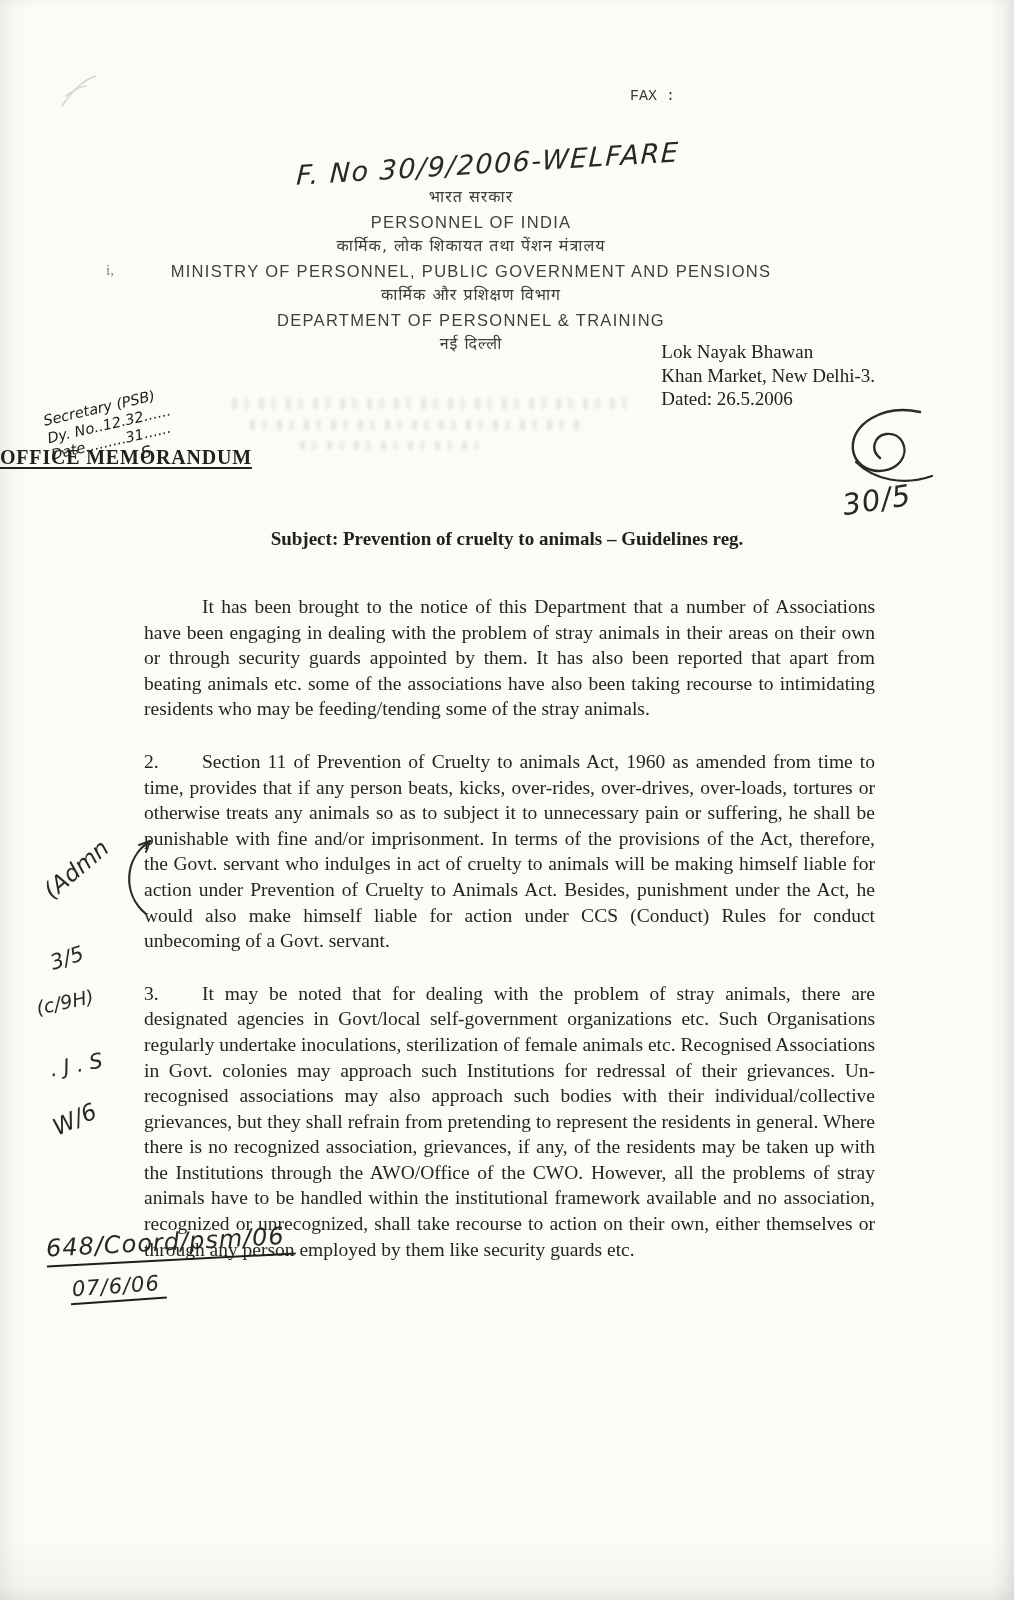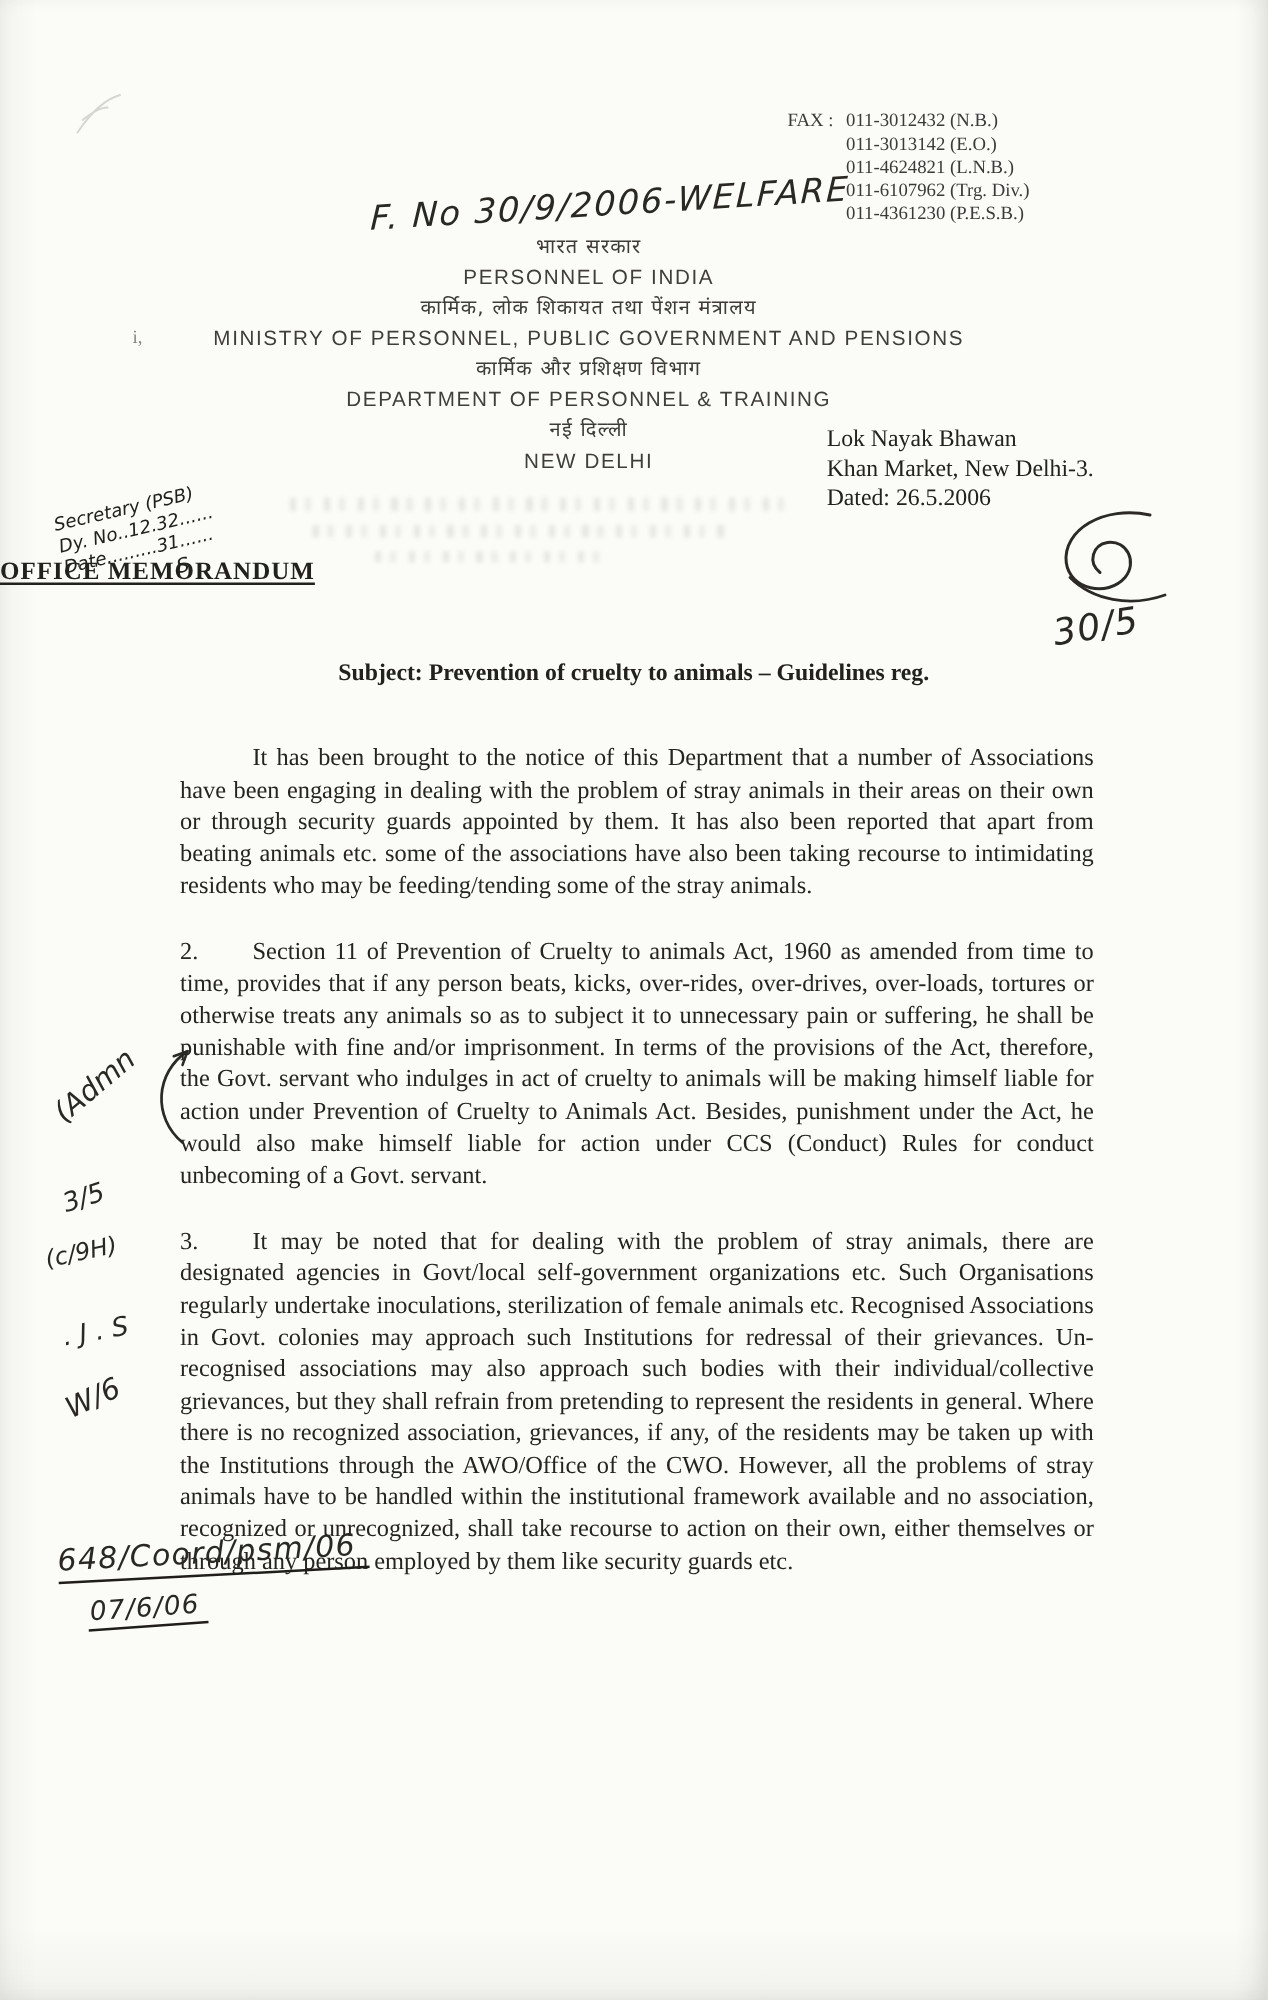--- a/index.html
+++ b/index.html
@@ -12,21 +12,21 @@
       linear-gradient(270deg, rgba(0,0,0,0.05) 0px, rgba(0,0,0,0) 26px),
       linear-gradient(0deg, rgba(0,0,0,0.04) 0px, rgba(0,0,0,0) 60px);
     box-shadow: inset -4px 0 14px rgba(0,0,0,0.04), inset 0 -6px 16px rgba(0,0,0,0.03);
     overflow:hidden;
     color:#25231f;
     font-family:"Liberation Serif", serif;
   }
 
   
   .fax { position:absolute; top:88px; left:630px; display:flex; gap:10px;
-         font-family:Liberation Serif, serif; font-size:15px; line-height:18.5px; color:#3b3a38; }
+         font-family:Liberation Mono, monospace; font-size:15px; line-height:18.5px; color:#3b3a38; }
   .fax-label { white-space:nowrap; }
   .fax-lines div { white-space:nowrap; }
 
   
   .hand { font-family:"DejaVu Sans", sans-serif; font-style:italic; color:#2a2822; }
 
   .file-number { position:absolute; top:148px; left:296px; font-size:27px; letter-spacing:1.5px;
                  transform:rotate(-3.5deg) skewX(-6deg); white-space:nowrap; }
 
   
@@ -102,40 +102,32 @@
   <svg class="corner-squiggle" width="70" height="50" viewBox="0 0 70 50">
     <path d="M6,40 C14,28 26,14 40,10 M10,30 C18,24 24,20 30,20" stroke="#7a776f" stroke-width="1.6" fill="none" stroke-linecap="round"></path>
   </svg>
   <div class="smudge smudge1"></div>
   <div class="smudge smudge2"></div>
   <div class="smudge smudge3"></div>
   <div class="tiny-mark">i,</div>
 
   <div class="fax">
     <div class="fax-label">FAX :</div>
-    <div class="fax-lines">
-      <div>011-3012432 (N.B.)</div>
-      <div>011-3013142 (E.O.)</div>
-      <div>011-4624821 (L.N.B.)</div>
-      <div>011-6107962 (Trg. Div.)</div>
-      <div>011-4361230 (P.E.S.B.)</div>
-    </div>
   </div>
 
   <div class="file-number hand">F. No 30/9/2006-WELFARE</div>
 
   <div class="letterhead">
     <div class="lh-hi">भारत सरकार</div>
     <div class="lh-en">PERSONNEL OF INDIA</div>
     <div class="lh-hi">कार्मिक, लोक शिकायत तथा पेंशन मंत्रालय</div>
     <div class="lh-en">MINISTRY OF PERSONNEL, PUBLIC GOVERNMENT AND PENSIONS</div>
     <div class="lh-hi">कार्मिक और प्रशिक्षण विभाग</div>
     <div class="lh-en">DEPARTMENT OF PERSONNEL &amp; TRAINING</div>
     <div class="lh-hi">नई दिल्ली</div>
-    <div class="lh-en">NEW DELHI</div>
   </div>
 
   <div class="address">
     <div>Lok Nayak Bhawan</div>
     <div>Khan Market, New Delhi-3.</div>
     <div>Dated: 26.5.2006</div>
   </div>
 
   <div class="stamp hand">
     <div>Secretary (PSB)</div>

